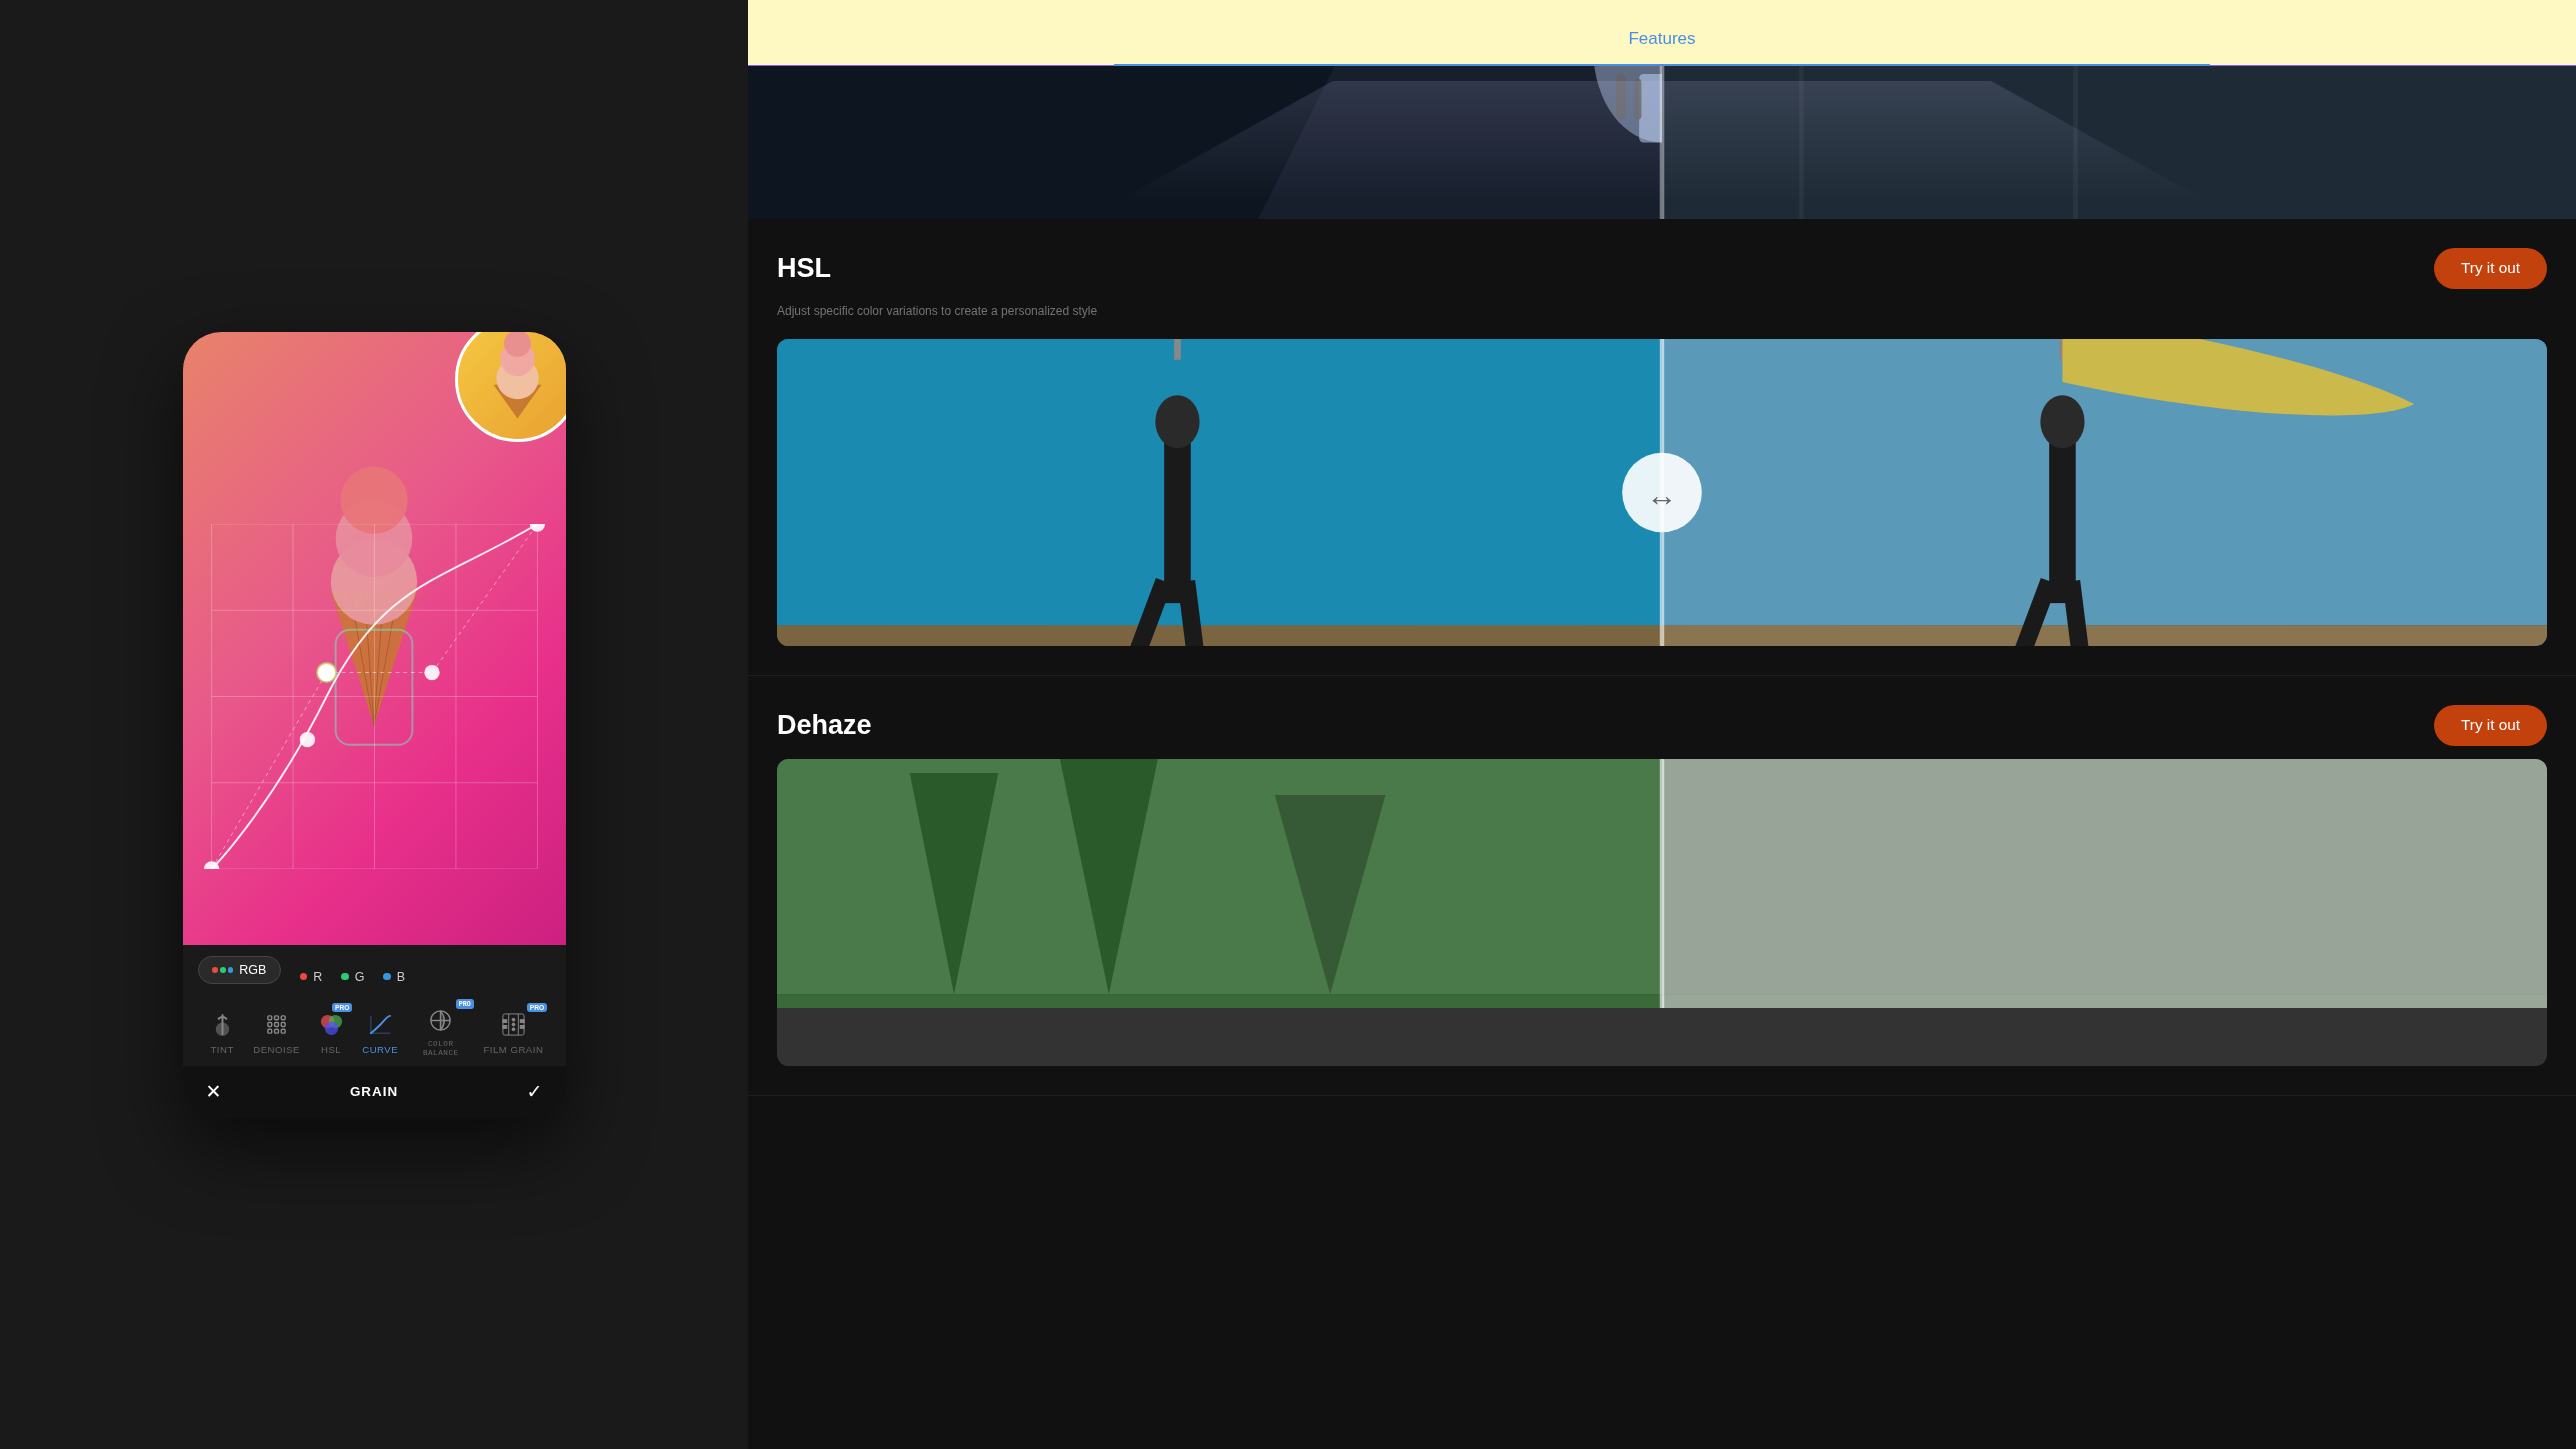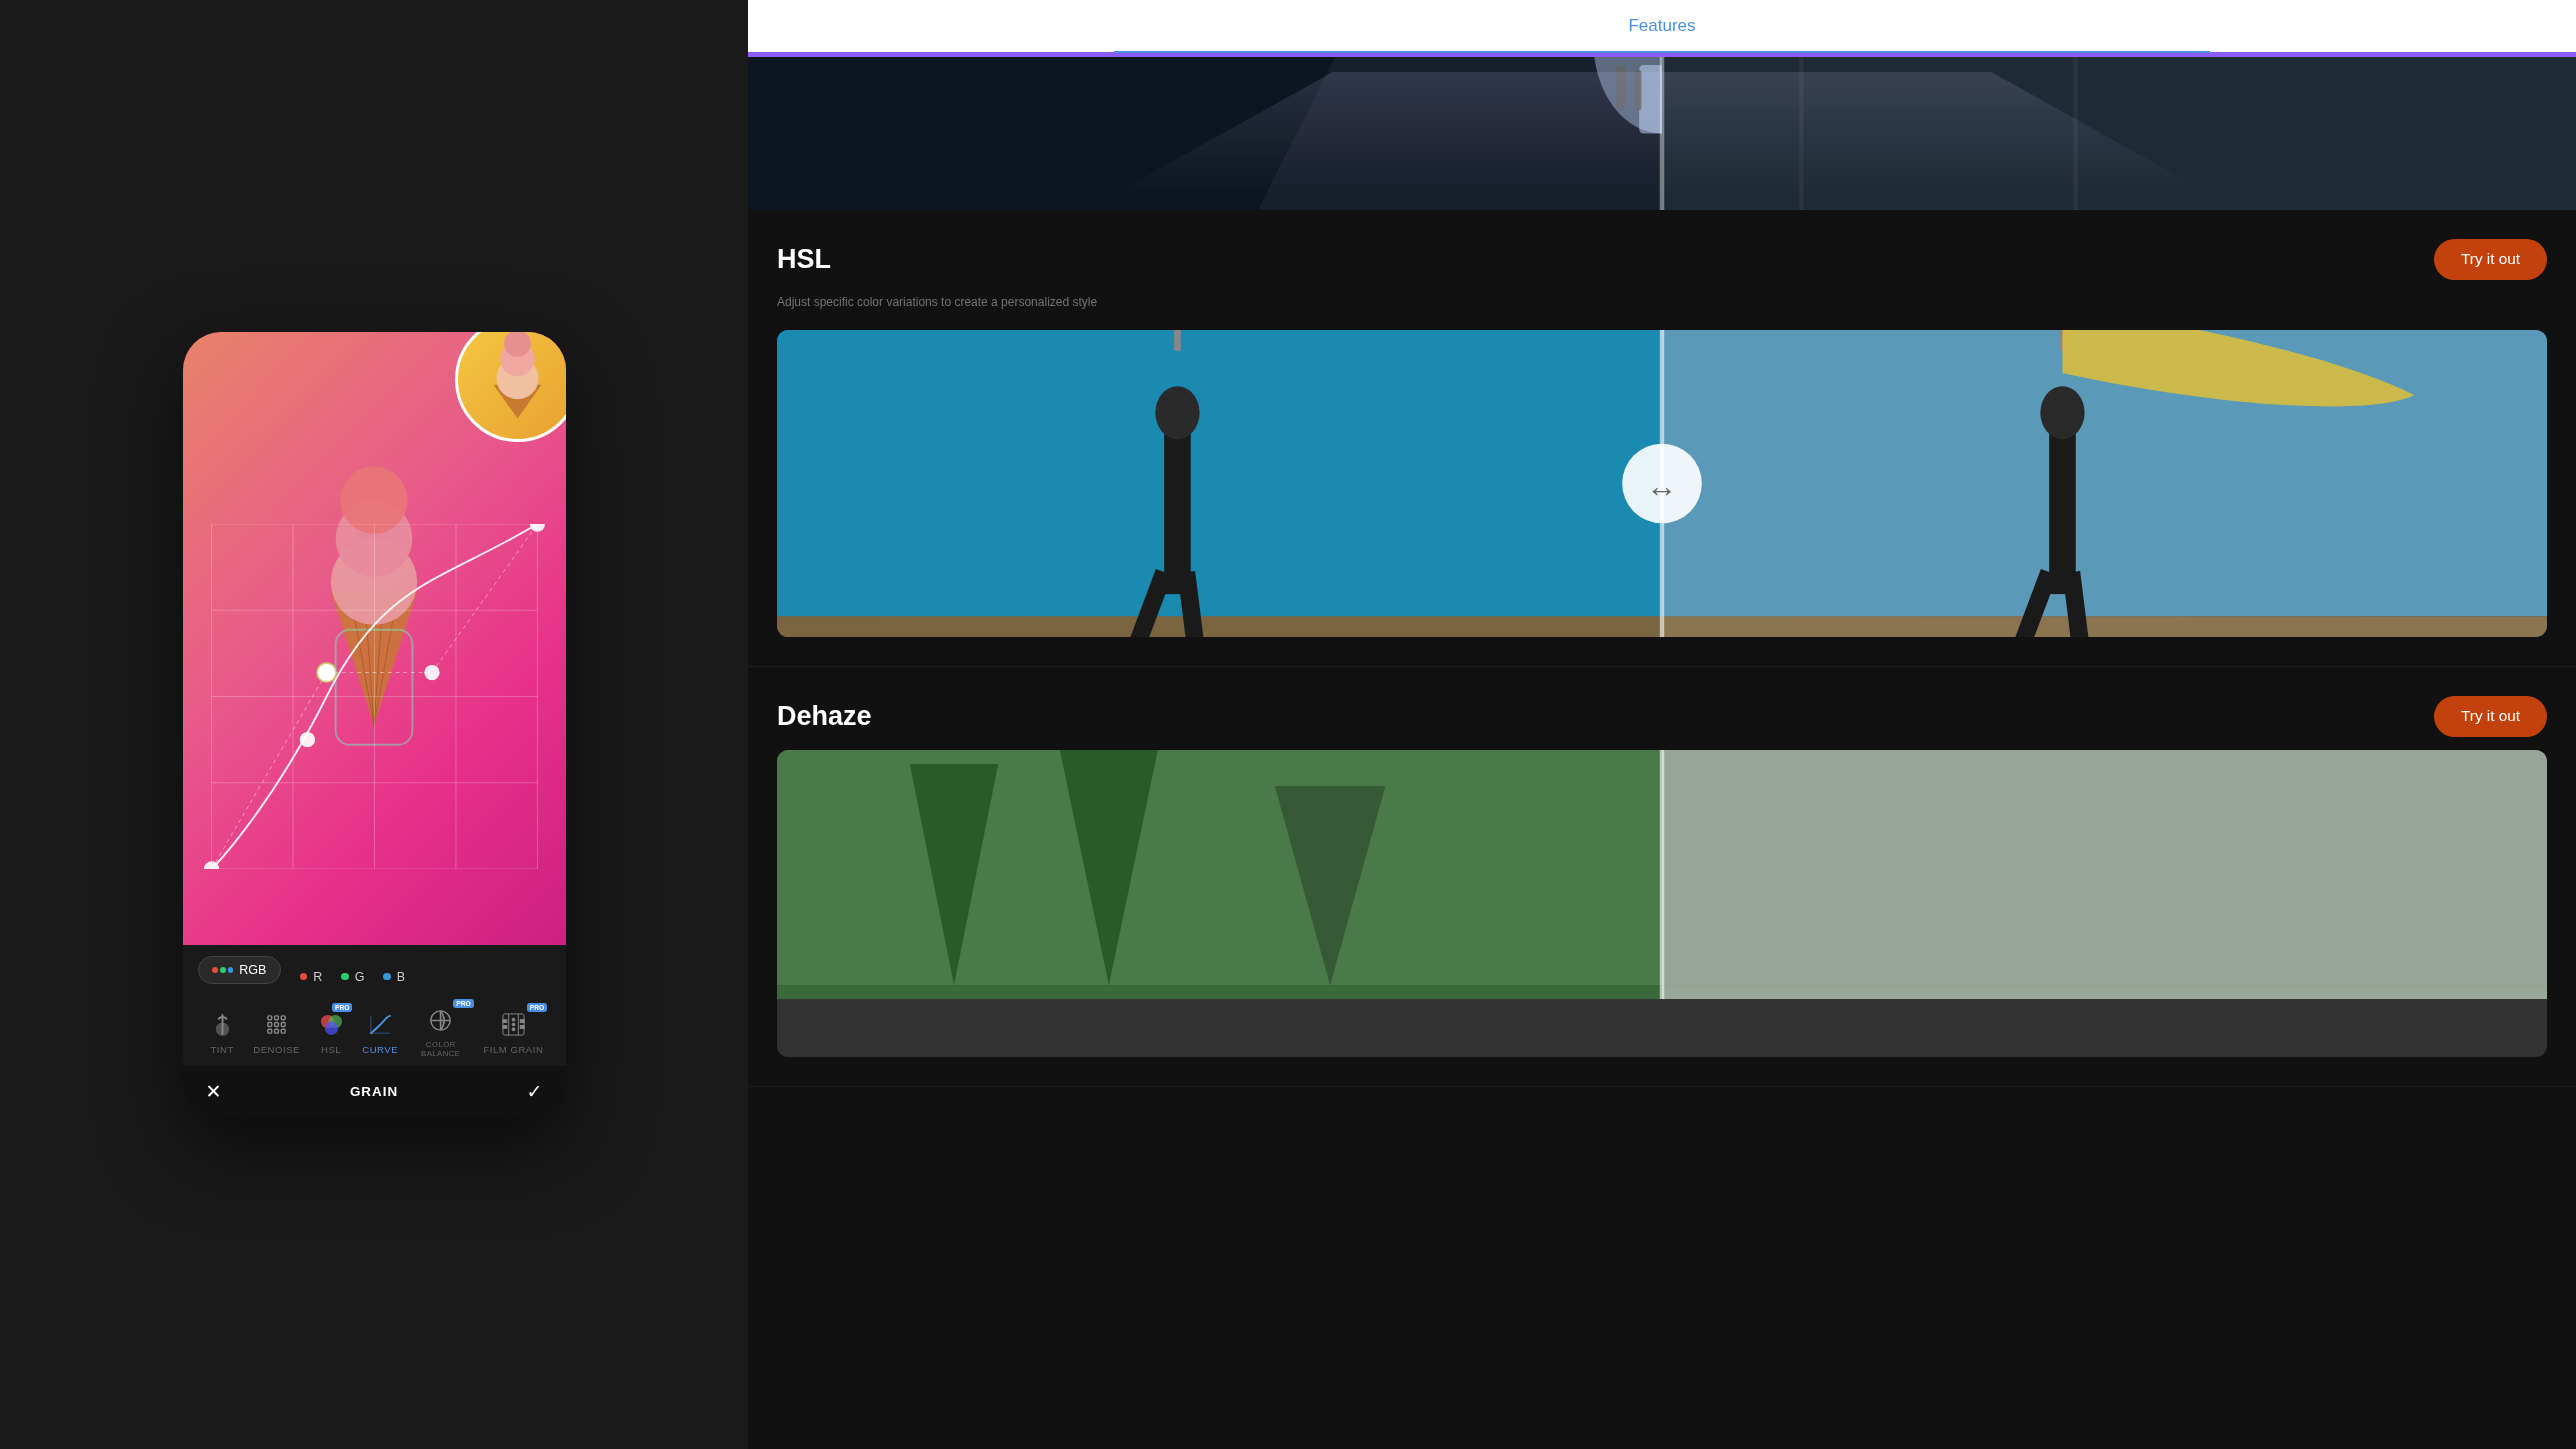--- a/index.html
+++ b/index.html
@@ -191,23 +191,23 @@
       flex: 1;
       height: 1449px;
       background: #111;
       display: flex;
       flex-direction: column;
     }
 
     
     .tabs-header {
       display: flex;
-      background: #ffffff;
-      padding: 1px 0 0;
-      border-bottom: 5px solid #8b5cf6;
+      background: #fef9c3;
+      padding: 14px 0 0;
+      border-bottom: 1px solid #8b5cf6;
     }
 
     .tab {
       flex: 1;
       text-align: center;
       padding: 15.3px;
       font-size: 17px;
       color: #888;
       cursor: pointer;
       position: relative;
@@ -472,21 +472,21 @@
           <div class="tool-icon">
             <svg width="25" height="25" viewBox="0 0 26 26" fill="none" stroke="#4a90e2" stroke-width="2">
               <path d="M3 22 C3 22 8 18 13 13 S 20 4 23 4" stroke-linecap="round"></path>
               <line x1="3" y1="4" x2="3" y2="22" stroke-width="1" opacity="0.5"></line>
               <line x1="3" y1="22" x2="23" y2="22" stroke-width="1" opacity="0.5"></line>
             </svg>
           </div>
           <span class="tool-label" style="color:#4a90e2;">CURVE</span>
         </div>
 
-        <div class="tool-item" style="position:relative;">
+        <div class="tool-item" style="position:relative;font-family:Liberation Mono, monospace;">
           <span class="pro-badge">PRO</span>
           <div class="tool-icon">
             <svg width="25" height="25" viewBox="0 0 26 26" fill="none" stroke="#888" stroke-width="1.5">
               <circle cx="13" cy="13" r="10"></circle>
               <line x1="3" y1="13" x2="23" y2="13"></line>
               <line x1="13" y1="3" x2="13" y2="23"></line>
               <path d="M13 3 Q17 8 17 13 Q17 18 13 23" fill="rgba(128,128,128,0.3)"></path>
             </svg>
           </div>
           <span class="tool-label" style="font-size:7.7px;color:#666;text-align:center;max-width:58px;line-height:1.2;">COLOR BALANCE</span>

